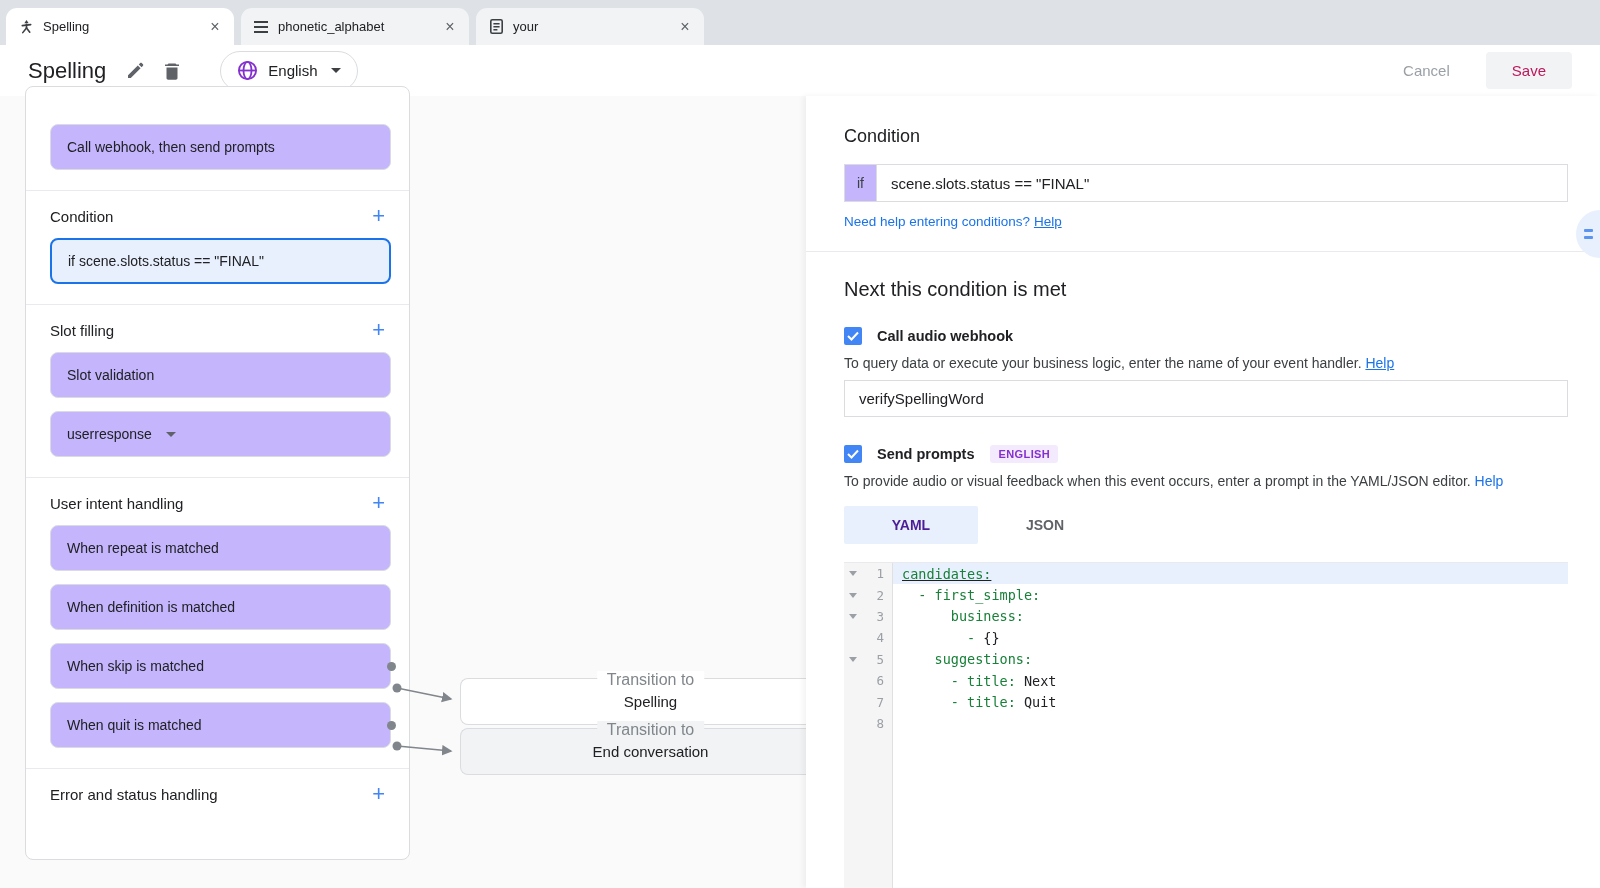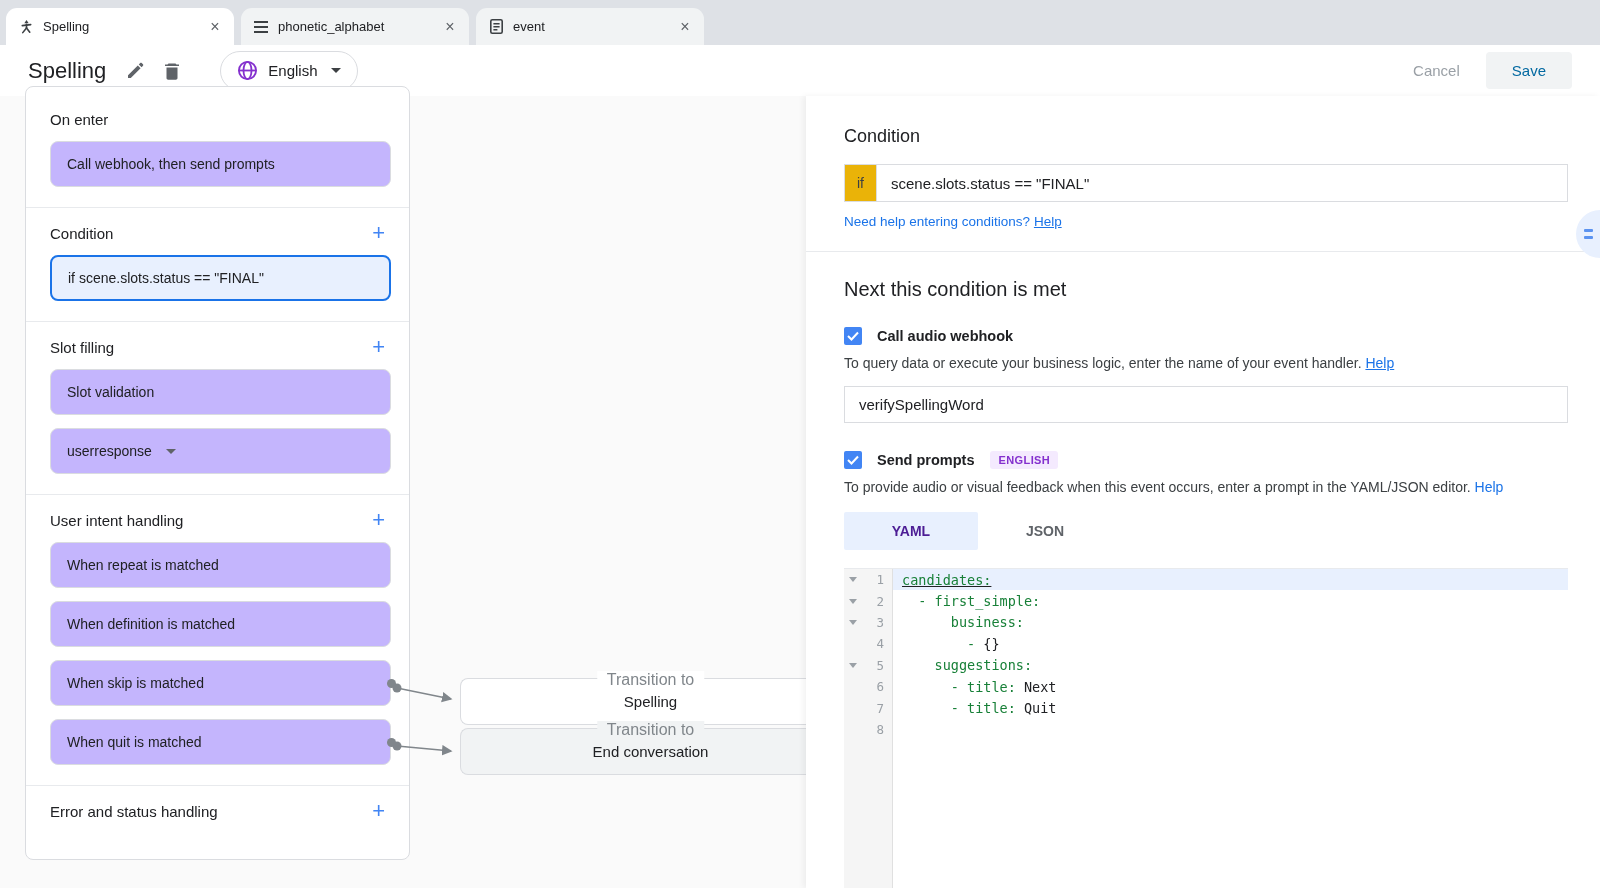--- a/index.html
+++ b/index.html
@@ -16,22 +16,22 @@
   .btab .tab-close { font-size:16px; color:#5f6368; width:18px; height:18px; line-height:17px; text-align:center; border-radius:50%; }
 
   
   .appheader { height:51px; background:#fff; display:flex; align-items:center; padding:0 28px; }
   .page-title { font-size:22px; color:#202124; font-weight:400; }
   .hicon { margin-left:20px; display:flex; align-items:center; cursor:pointer; }
   .lang-pill { margin-left:40px; height:40px; border:1px solid #dadce0; border-radius:22px; display:flex; align-items:center; padding:0 16px; cursor:pointer; background:#fff; }
   .lang-pill .lang-label { font-size:15px; margin:0 14px 0 10px; }
   .caret { width:0; height:0; border-left:5px solid transparent; border-right:5px solid transparent; border-top:5px solid #3c4043; }
   .header-spacer { flex:1; }
-  .cancel-btn { color:#9aa0a6; font-size:15px; margin-right:26px; cursor:default; }
-  .save-btn { background:#f1f3f4; color:#0369a1; font-size:15px; padding:10px 26px; border:none; border-radius:4px; cursor:default; }
+  .cancel-btn { color:#9aa0a6; font-size:15px; margin-right:36px; cursor:default; }
+  .save-btn { background:#f1f3f4; color:#be185d; font-size:15px; padding:10px 26px; border:none; border-radius:4px; cursor:default; }
 
   
   .main { position:relative; height:792px; background:#fafafa; }
 
   .scene-card { position:absolute; left:25px; top:-10px; width:385px; height:774px; background:#fff;
                 border:1px solid #dadce0; border-radius:8px; overflow:hidden; }
   .card-section { padding:16px 18px 20px 24px; border-bottom:1px solid #e8eaed; }
   .card-section:first-child { padding-top:24px; }
   .card-section:last-child { border-bottom:none; }
   .section-head { display:flex; align-items:center; justify-content:space-between; margin-bottom:12px; }
@@ -53,34 +53,34 @@
   .tbox.gray .tlabel { background:#f1f3f4; }
   .tbox .tname { text-align:center; padding-top:14px; font-size:15px; color:#202124; }
 
   .arrow-svg { position:absolute; left:385px; top:570px; }
 
   
   .right-panel { position:absolute; left:806px; top:0; right:0; bottom:0; background:#fff;
                  box-shadow:-3px 0 6px rgba(0,0,0,0.05); padding:0 32px 0 38px; display:flex; flex-direction:column; z-index:5; }
   .rp-h-condition { margin-top:30px; font-size:18px; font-weight:400; color:#202124; }
   .cond-row { display:flex; margin-top:17px; }
-  .if-chip { width:32px; border:1px solid #dadce0; border-right:none; background:#eab308; display:flex; align-items:center; justify-content:center; font-size:14px; color:#3c4043; }
+  .if-chip { width:32px; border:1px solid #dadce0; border-right:none; background:#c4b5fd; display:flex; align-items:center; justify-content:center; font-size:14px; color:#3c4043; }
   .cond-input { flex:1; height:38px; border:1px solid #dadce0; font-size:15px; color:#202124; padding:0 14px; font-family:"Liberation Sans",sans-serif; outline:none; background:#fff; }
   .help-line { margin-top:12px; font-size:13.5px; color:#1a73e8; }
   .help-line a, .helper a { color:#1a73e8; cursor:pointer; }
   .u { text-decoration:underline; }
   .rp-divider { border-top:1px solid #e8eaed; margin:22px -32px 0 -38px; }
   .rp-h-met { margin-top:26px; font-size:20px; font-weight:400; color:#202124; }
   .chk-row { display:flex; align-items:center; margin-top:26px; }
   .chk-row.second { margin-top:28px; }
   .checkbox { width:18px; height:18px; border-radius:2px; background:#4285f4; display:flex; align-items:center; justify-content:center; flex:0 0 18px; cursor:pointer; }
   .chk-label { font-size:14.5px; font-weight:700; color:#202124; margin-left:15px; }
   .badge { margin-left:16px; background:#f4eafe; color:#8430ce; font-size:11px; font-weight:700; letter-spacing:.4px; padding:3px 8px; border-radius:3px; }
   .helper { margin-top:10px; font-size:14px; color:#3c4043; }
-  .text-input { margin-top:15px; height:37px; width:100%; border:1px solid #dadce0; font-size:15px; color:#202124; padding:0 14px; font-family:"Liberation Sans",sans-serif; outline:none; }
+  .text-input { margin-top:9px; height:37px; width:100%; border:1px solid #dadce0; font-size:15px; color:#202124; padding:0 14px; font-family:"Liberation Sans",sans-serif; outline:none; }
   .fmt-tabs { display:flex; margin-top:17px; }
   .fmt-tab { width:134px; height:38px; display:flex; align-items:center; justify-content:center; font-size:14px; font-weight:700; color:#5f6368; cursor:pointer; border-radius:2px; }
   .fmt-tab.active { background:#e8f0fe; color:#4c1d95; }
 
   
   .editor { margin-top:18px; flex:1; display:flex; border-top:1px solid #e8eaed; overflow:hidden; font-family:"DejaVu Sans Mono","Liberation Mono",monospace; }
   .gutter { width:49px; background:#f5f5f5; border-right:1px solid #e0e0e0; }
   .g-row { height:21.4px; display:flex; align-items:center; position:relative; }
   .fold { position:absolute; left:5px; width:0; height:0; border-left:4px solid transparent; border-right:4px solid transparent; border-top:5px solid #9aa0a6; }
   .lnum { width:100%; text-align:right; padding-right:8px; font-size:12.5px; color:#9aa0a6; }
@@ -132,21 +132,21 @@
       <span class="tab-icon">
         <svg width="13" height="15" viewBox="0 0 13 15">
           <rect x="0.8" y="0.8" width="11.4" height="13.4" rx="1.5" fill="none" stroke="#3c4043" stroke-width="1.6"></rect>
           <g fill="#3c4043">
             <rect x="3.4" y="4" width="6.2" height="1.5"></rect>
             <rect x="3.4" y="7" width="6.2" height="1.5"></rect>
             <rect x="3.4" y="10" width="4" height="1.5"></rect>
           </g>
         </svg>
       </span>
-      <span class="tab-label">event</span>
+      <span class="tab-label">your</span>
       <span class="tab-close">×</span>
     </div>
   </div>
 
 <div class="appheader">
   <div class="page-title">Spelling</div>
   <div class="hicon">
     <span>
       <svg width="18" height="18" viewBox="0 0 18 18">
           <path d="M2 13.2 L11.8 3.4 L14.6 6.2 L4.8 16 L2 16 Z M12.8 2.4 L14.2 1 C14.6 .6 15.3 .6 15.7 1 L17 2.3 C17.4 2.7 17.4 3.4 17 3.8 L15.6 5.2 Z" fill="#5f6368"></path>
@@ -173,23 +173,20 @@
   </div>
   <div class="header-spacer"></div>
   <div class="cancel-btn">Cancel</div>
   <button class="save-btn">Save</button>
 </div>
 
 <div class="main">
 
   <div class="scene-card" id="scene-card">
       <div class="card-section">
-        <div class="section-head">
-          <div class="section-title">On enter</div>
-        </div>
         <div class="scene-item">
           <span>Call webhook, then send prompts</span>
         </div>
       </div>
       <div class="card-section">
         <div class="section-head">
           <div class="section-title">Condition</div>
           <div class="add-btn">+</div>
         </div>
         <div class="scene-item selected">

